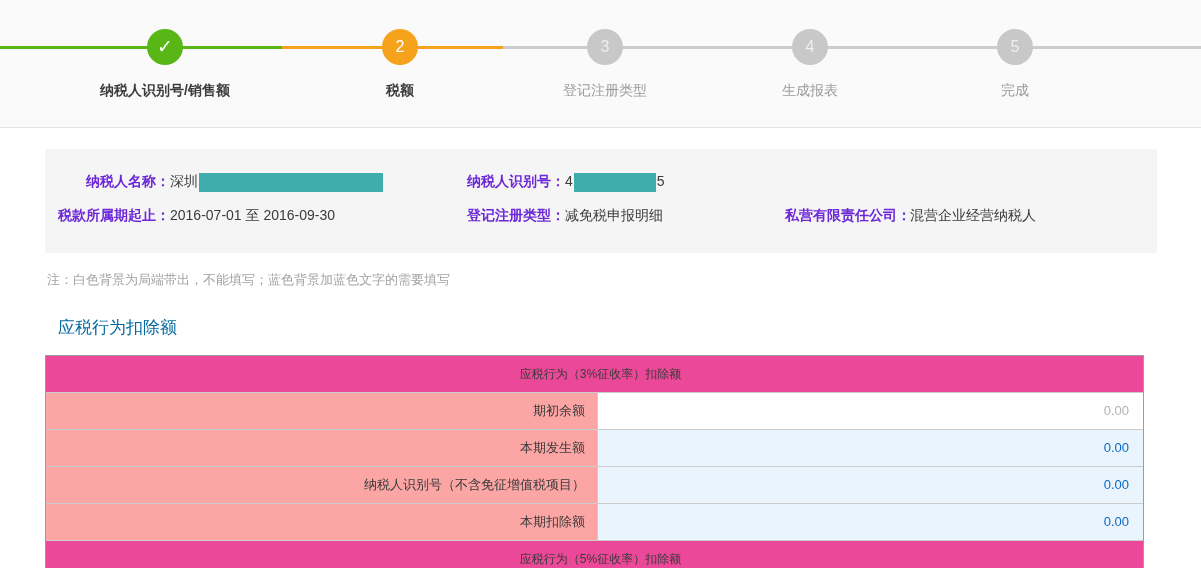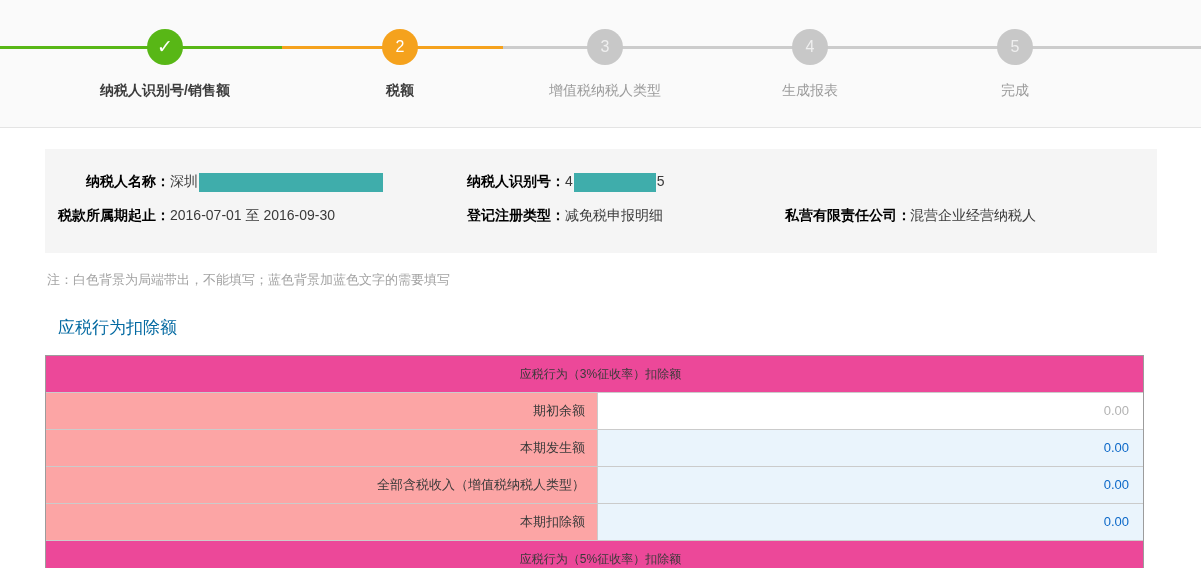--- a/index.html
+++ b/index.html
@@ -25,21 +25,21 @@
   .step.upcoming .slabel { color:#9b9b9b; }
 
   
   .info-box { width:1112px; margin:21px 0 0 45px; background:#f5f5f5;
     padding:20px 0 16px 0; }
   .irow { display:flex; align-items:center; height:26px; margin-bottom:8px; }
   .cell { white-space:nowrap; font-size:14px; color:#3a3a3a; }
   .c1 { width:410px; }
   .c2 { width:330px; }
   .c3 { flex:1; }
-  .lbl { display:inline-block; font-weight:bold; text-align:right; color:#000000; }
+  .lbl { display:inline-block; font-weight:bold; text-align:right; color:#6d28d9; }
   .c1 .lbl { width:125px; }
   .c2 .lbl { width:110px; }
   .c3 .lbl { width:125px; }
   .redact { display:inline-block; height:19px; background:#3fadab;
     vertical-align:middle; margin:0 1px; }
   .r-name { width:184px; }
   .r-id { width:82px; }
 
   
   .note { margin:18px 0 0 47px; font-size:13px; color:#a3a3a3; }
@@ -71,21 +71,21 @@
   <div class="step done" style="left:165px">
     <div class="circle">✓</div>
     <div class="slabel">纳税人识别号/销售额</div>
   </div>
   <div class="step active" style="left:400px">
     <div class="circle">2</div>
     <div class="slabel">税额</div>
   </div>
   <div class="step upcoming" style="left:605px">
     <div class="circle">3</div>
-    <div class="slabel">增值税纳税人类型</div>
+    <div class="slabel">登记注册类型</div>
   </div>
   <div class="step upcoming" style="left:810px">
     <div class="circle">4</div>
     <div class="slabel">生成报表</div>
   </div>
   <div class="step upcoming" style="left:1015px">
     <div class="circle">5</div>
     <div class="slabel">完成</div>
   </div>
 </div>
@@ -123,21 +123,21 @@
   </div>
   <div class="trow">
     <div class="lcell">期初余额</div>
     <div class="vcell readonly">0.00</div>
   </div>
   <div class="trow">
     <div class="lcell">本期发生额</div>
     <div class="vcell editable">0.00</div>
   </div>
   <div class="trow">
-    <div class="lcell">全部含税收入（增值税纳税人类型）</div>
+    <div class="lcell">纳税人识别号（不含免征增值税项目）</div>
     <div class="vcell editable">0.00</div>
   </div>
   <div class="trow">
     <div class="lcell">本期扣除额</div>
     <div class="vcell editable">0.00</div>
   </div>
   <div class="trow">
     <div class="gcell">应税行为（5%征收率）扣除额</div>
   </div>
 

